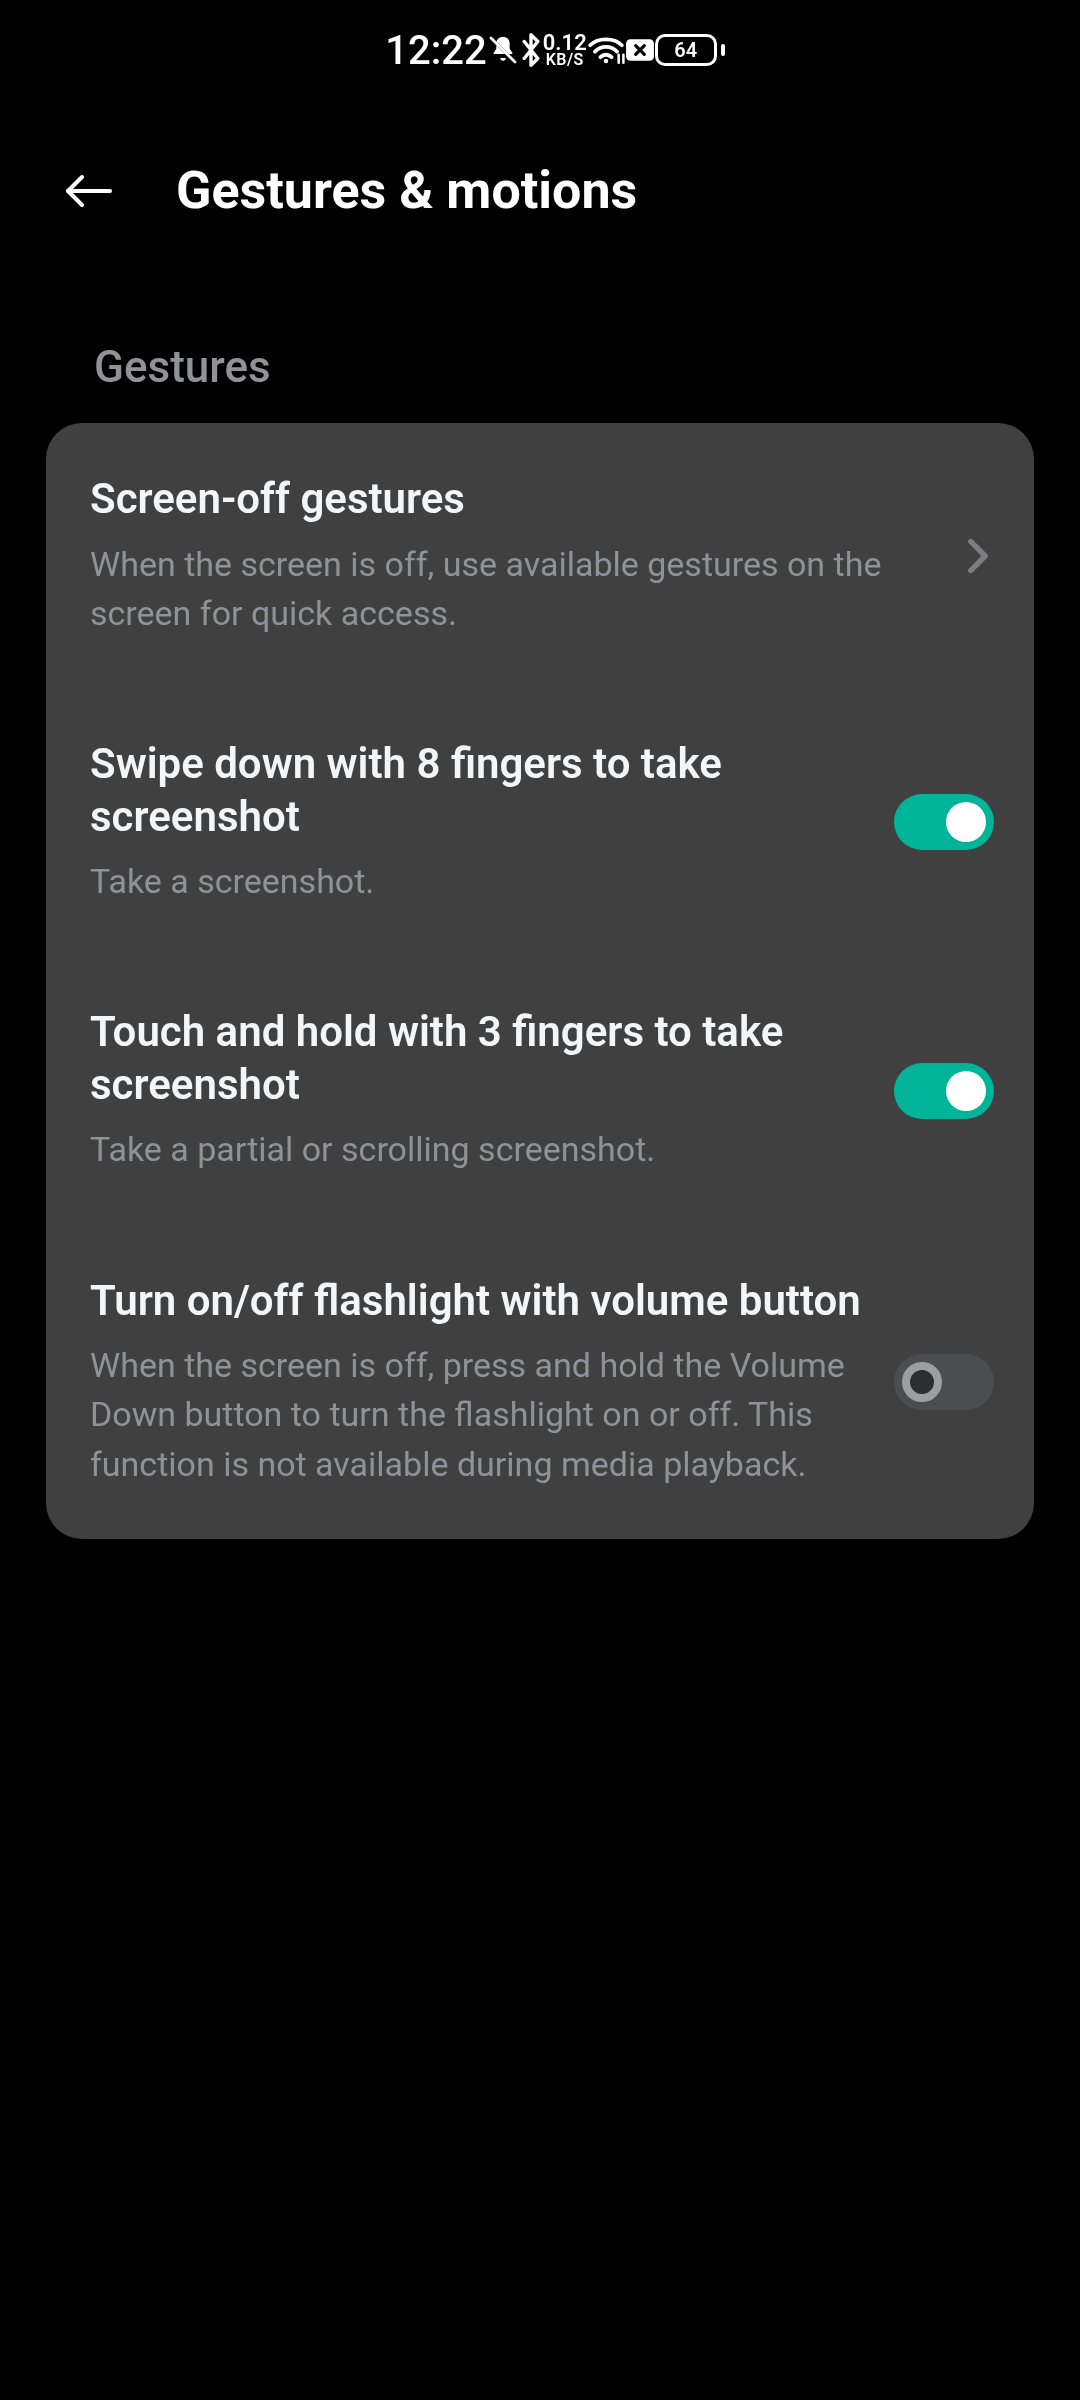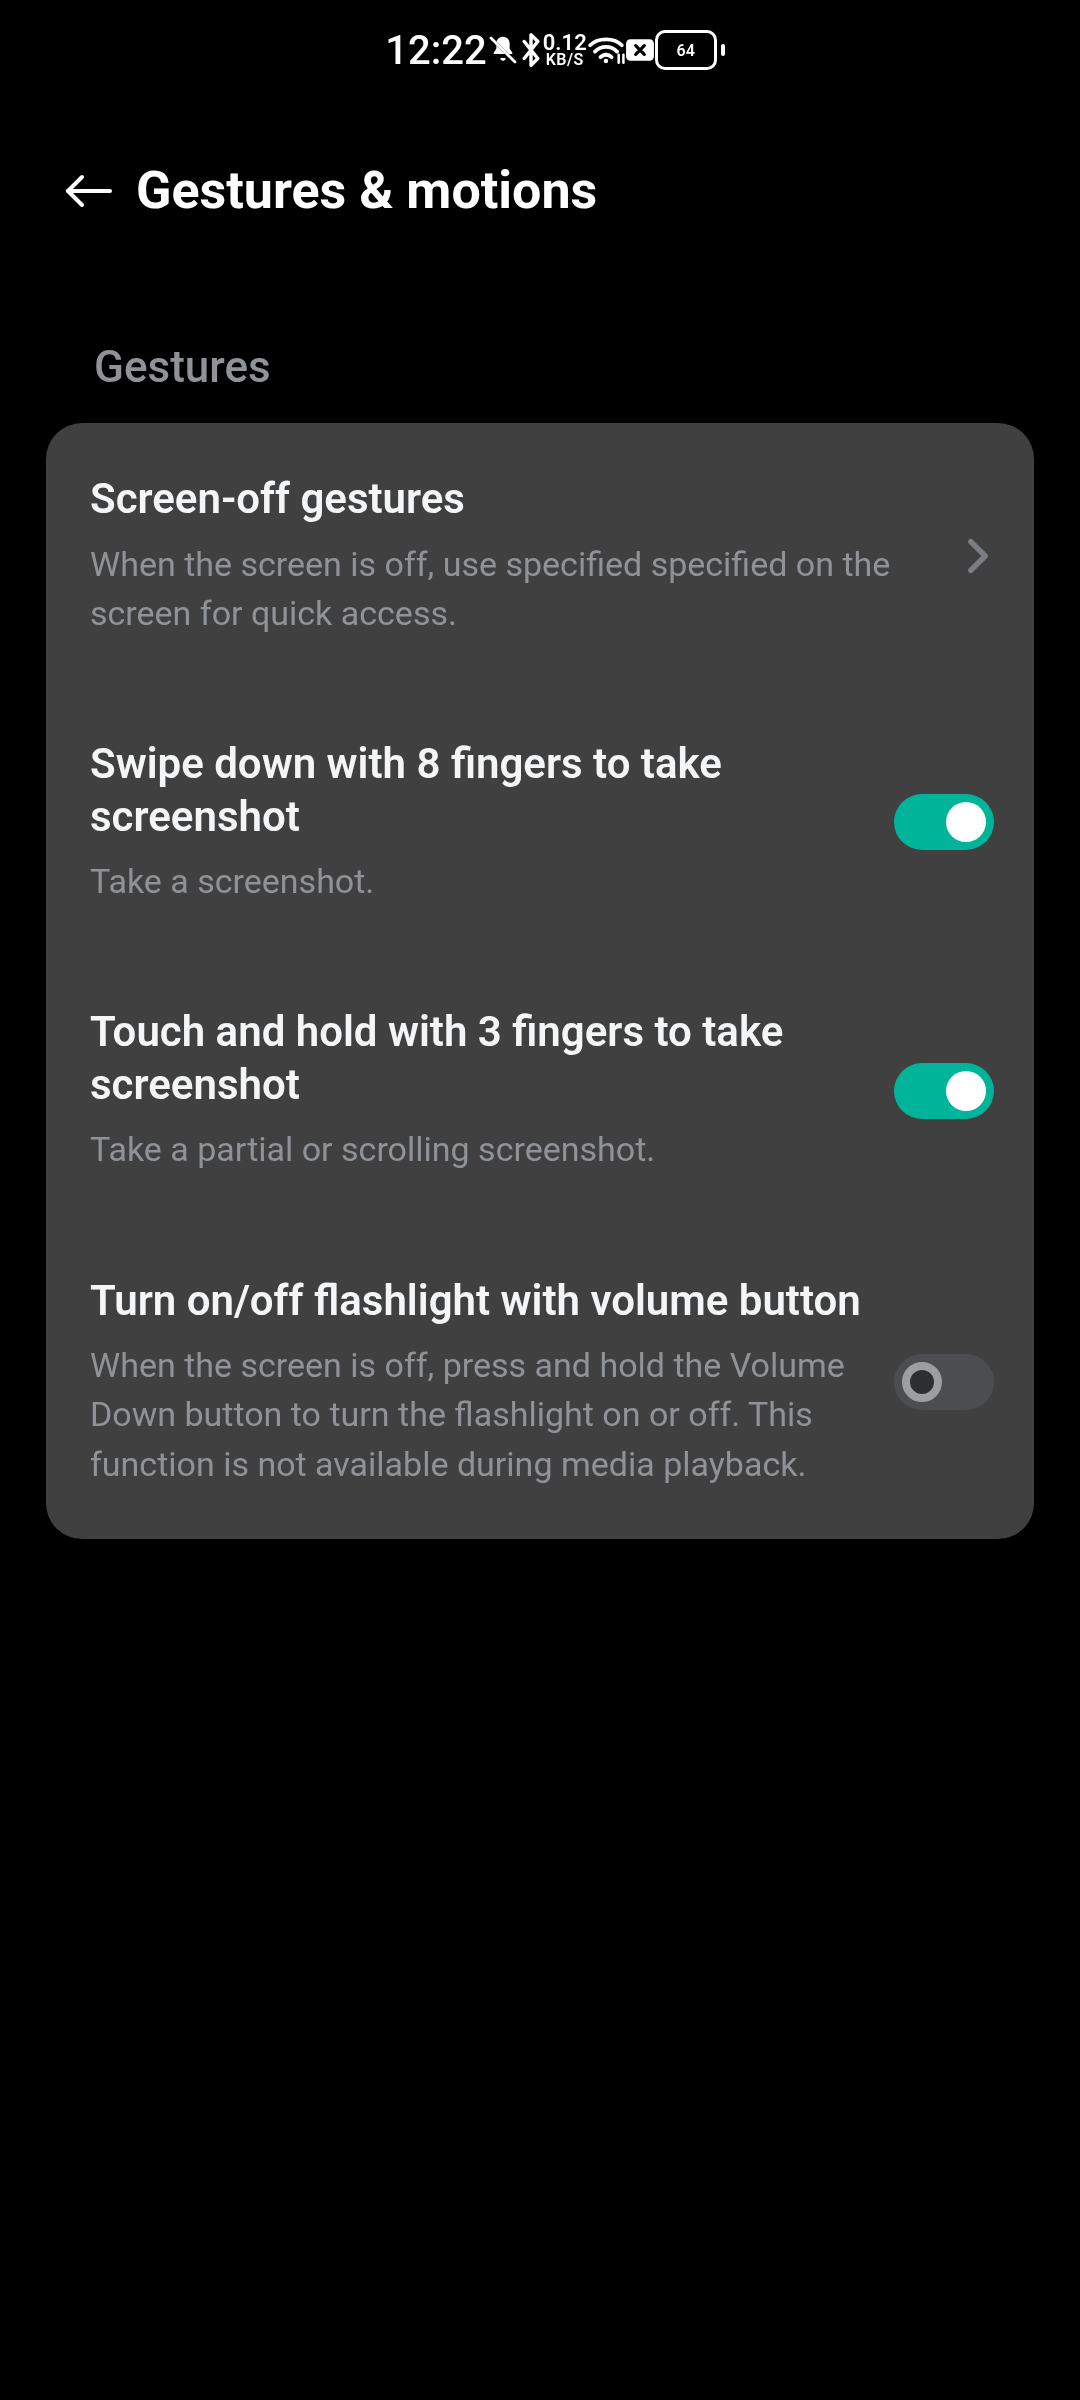--- a/index.html
+++ b/index.html
@@ -41,43 +41,43 @@
   }
   .net-speed .val { font-size: 22px; color: #ffffff; }
   .net-speed .unit { font-size: 16px; color: #ffffff; letter-spacing: 0.5px;}
   .battery-wrap {
     display: flex;
     align-items: center;
     gap: 4px;
   }
   .battery {
     width: 62px;
-    height: 40px;
+    height: 32px;
     border: 3px solid #ffffff;
     border-radius: 10px;
     display: flex;
     align-items: center;
     justify-content: center;
-    font-size: 16px;
+    font-size: 20px;
     font-weight: 600;
     color: #ffffff;
     position: relative;
   }
   .battery-tip {
     width: 4px;
     height: 12px;
     background: #ffffff;
     border-radius: 2px;
   }
 
   
   .header {
     display: flex;
     align-items: center;
-    gap: 20px;
+    gap: 60px;
     padding: 60px 60px 20px 60px;
   }
   .back-arrow {
     width: 56px;
     height: 56px;
     display: flex;
     align-items: center;
     justify-content: center;
   }
   .page-title {
@@ -234,21 +234,21 @@
   <div class="page-title">Gestures &amp; motions</div>
 </div>
 
 <div class="section-header">Gestures</div>
 
 <div class="card">
 
   <div class="row">
     <div class="row-text">
       <div class="row-title">Screen-off gestures</div>
-      <div class="row-sub">When the screen is off, use specified specified on the screen for quick access.</div>
+      <div class="row-sub">When the screen is off, use available gestures on the screen for quick access.</div>
     </div>
     <div class="chevron">
       <svg width="22" height="36" viewBox="0 0 12 20" fill="none" stroke="#7a7d81" stroke-width="3" stroke-linecap="round" stroke-linejoin="round">
         <path d="M2 2 L10 10 L2 18"></path>
       </svg>
     </div>
   </div>
 
   <div class="row">
     <div class="row-text">

